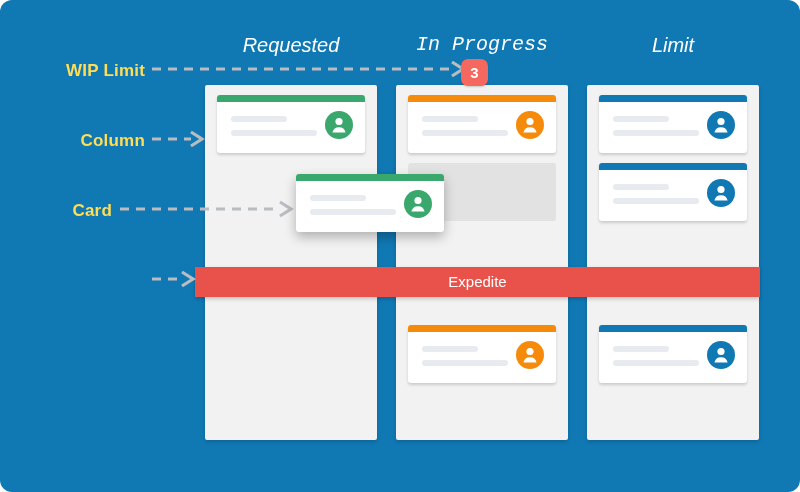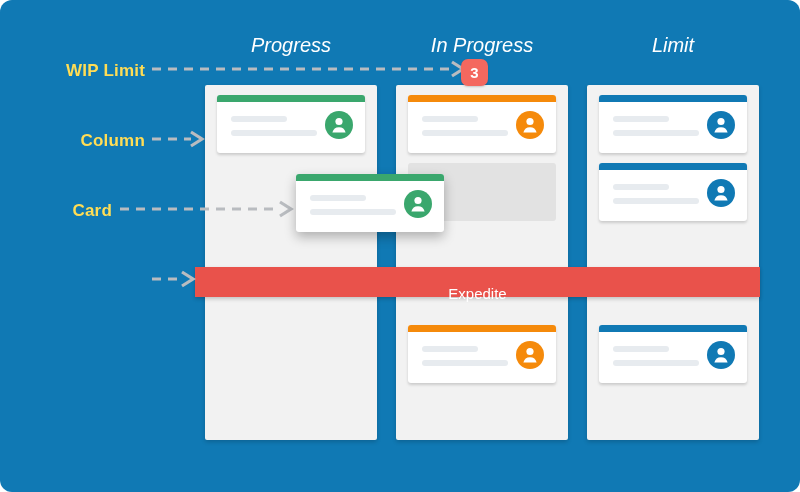--- a/index.html
+++ b/index.html
@@ -128,21 +128,20 @@
     box-shadow: 0 2px 4px rgba(0,0,0,.20);
     z-index: 30;
   }
   .swimlane-label {
     color: #ffffff;
     font-size: 15px;
     line-height: 30px;
     text-align: center;
     width: 100%;
     display: block;
-    margin-top: 12px;
   }
 
   
   .wip-badge {
     position: absolute;
     left: 461px;
     top: 59px;
     width: 27px;
     height: 27px;
     border-radius: 7px;
@@ -189,23 +188,23 @@
     </svg>
   </div>
 
   <div class="connector" style="left:152px; top:272px; width:50px; z-index:35;">
     <svg width="50" height="14" viewBox="0 0 50 14">
       <line x1="0" y1="7" x2="30" y2="7" stroke="#b9bcc0" stroke-width="3.2" stroke-dasharray="9 7" stroke-linecap="butt"></line>
       <polyline points="30,0 41,7 30,14" fill="none" stroke="#b9bcc0" stroke-width="3.2" stroke-linejoin="miter"></polyline>
     </svg>
   </div>
 
-  <div class="col-title" style="left:205px; width:172px; top:35px;">Progress</div>
-
-  <div class="col-title" style="left:396px; width:172px; top:35px;">In Progress</div>
+  <div class="col-title" style="left:205px; width:172px; top:35px;">Requested</div>
+
+  <div class="col-title" style="left:396px; width:172px; top:35px;font-family:Liberation Mono, monospace;">In Progress</div>
 
   <div class="col-title" style="left:587px; width:172px; top:35px;">Limit</div>
 
   <div class="column" style="left:205px;">
     <div class="card" style="left:12px; top:10px;">
       <div class="card-bar" style="background:#3aa76d;"></div>
       <div class="card-body">
         <div class="card-line l1"></div>
         <div class="card-line l2"></div>
         <span class="avatar" style="background:#3aa76d;">

